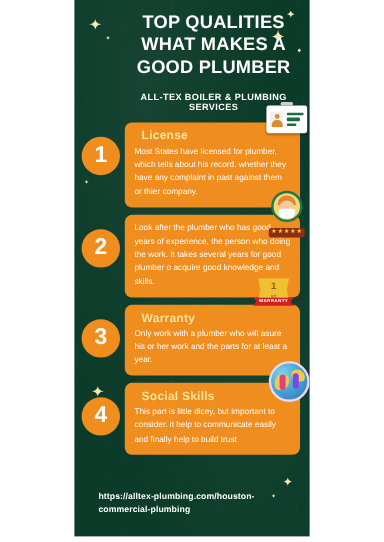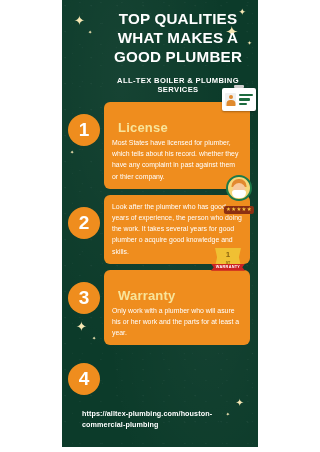--- a/index.html
+++ b/index.html
@@ -101,24 +101,24 @@
   }
   .card {
     position: relative;
     flex: 1 1 auto;
     background: #ef8d1e;
     border-radius: 6px;
     padding: 6px 8px 7px 8px;
     box-sizing: border-box;
   }
   .card-title {
-    font-size: 13px;
+    font-size: 10px;
     font-weight: bold;
     color: #f8e49a;
-    margin: 12px 0 2px 6px;
+    margin: 0 0 2px 6px;
     letter-spacing: 0.2px;
   }
   .card-body {
     font-size: 6.9px;
     line-height: 1.62;
     color: #ffffff;
     margin: 0;
   }
 
   .badge {
@@ -419,20 +419,30 @@
           </div>
           <div class="ribbon">WARRANTY</div>
         </div>
         <div class="card-title">Warranty</div>
         <p class="card-body">Only work with a plumber who will asure his or her work and the parts for at least a year.</p>
       </div>
     </div>
 
     <div class="item">
       <div class="num-circle">4</div>
+      <div class="card">
+        <div class="badge globe-badge">
+          <span class="land-a"></span>
+            <span class="land-b"></span>
+          <span class="p1"></span>
+            <span class="p2"></span>
+        </div>
+        <div class="card-title">Social Skills</div>
+        <p class="card-body">This part is little dicey, but important to consider. it help to communicate easily and finally help to build trust</p>
+      </div>
     </div>
 
   </div>
 
   <div class="footer">
     <div class="footer-url">https://alltex-plumbing.com/houston-commercial-plumbing</div>
   </div>
 
 </div>
 

